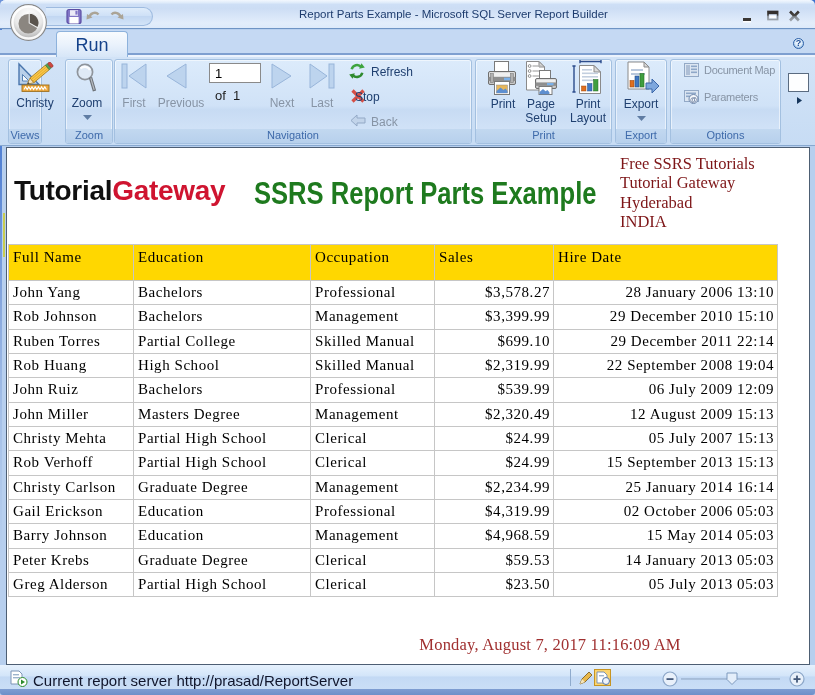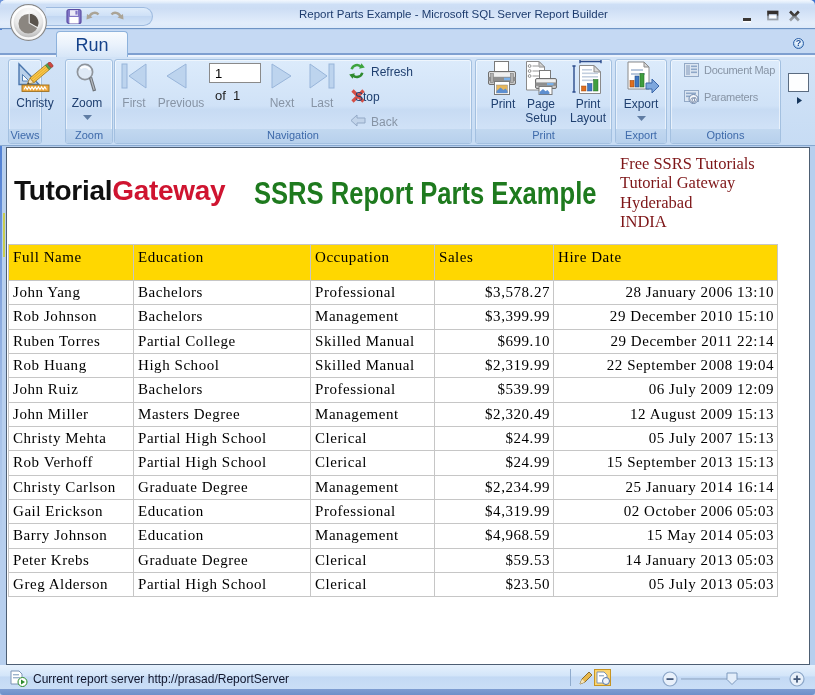--- a/index.html
+++ b/index.html
@@ -64,21 +64,21 @@
   font-family:"Liberation Serif",serif; font-size:15px; letter-spacing:0.55px; color:#000; }
 #rtable td, #rtable th { border:1px solid #c6c6c6; overflow:hidden; white-space:nowrap; }
 #rtable th { background:#ffd700; font-weight:normal; text-align:left; vertical-align:top;
   height:36px; padding:4px 3px 8px 4px; }
 #rtable td { height:24.33px; padding:0 3px 0 4px; }
 .r { text-align:right; }
 
 
 #statusbar { left:0; top:665px; width:815px; height:24px;
   background:linear-gradient(to bottom,#e6f1fd 0%,#d3e5f9 45%,#c3d9f4 50%,#cadef6 100%); }
-#stattext { left:33px; top:672px; font-size:12px; color:#10152b; }
+#stattext { left:33px; top:672px; font-size:15px; color:#10152b; }
 #winbottom { left:0; top:689px; width:815px; height:6px; background:linear-gradient(to bottom,#7e9dd2,#6d8fc8); border-radius:0 0 3px 3px; }
 #zoomtext { left:625px; top:704px; font-size:12px; color:#0f172a; }
 </style>
 </head>
 <body>
 <div id="win">
   <div class="abs" style="left:0;top:0;width:7px;height:7px;background:#3a70cd"></div>
   <div class="abs" style="left:808px;top:0;width:7px;height:7px;background:#3a70cd"></div>
   <div class="abs" style="left:0;top:0;width:2px;height:560px;background:linear-gradient(to bottom,#6f94da 0%,#4678cf 8%,#5583d4 30%,#88a8de 55%,#a6c1e8 75%,#b7cfee 100%)"></div>
   <div class="abs" style="left:3px;top:213px;width:2px;height:44px;background:#c8cc52"></div>
@@ -420,20 +420,21 @@
     <tr>
           <td>Greg Alderson</td>
           <td>Partial High School</td>
           <td>Clerical</td>
           <td class="r">$23.50</td>
           <td class="r">05 July 2013 05:03</td>
         </tr>
   </tbody>
     </table>
 
+  <div class="abs" id="footdate">Monday, August 7, 2017 11:16:09 AM</div>
 
   <div class="abs" id="statusbar"></div>
   <svg class="abs" style="left:10px;top:670px" width="18" height="17" viewBox="0 0 18 17">
     <path d="M1 1 L9 1 L12 4 L12 14 L1 14 Z" fill="#fff" stroke="#7d94b5"></path>
     <rect x="3" y="4" width="6" height="1.4" fill="#9db3cc"></rect>
     <rect x="3" y="7" width="7" height="1.4" fill="#9db3cc"></rect>
     <circle cx="12.5" cy="12" r="4.5" fill="#fff" stroke="#2c8c2c"></circle>
     <path d="M11 9.5 l4 2.5 l-4 2.5 z" fill="#2c8c2c"></path>
   </svg>
   <div class="abs" id="stattext">Current report server http://prasad/ReportServer</div>

